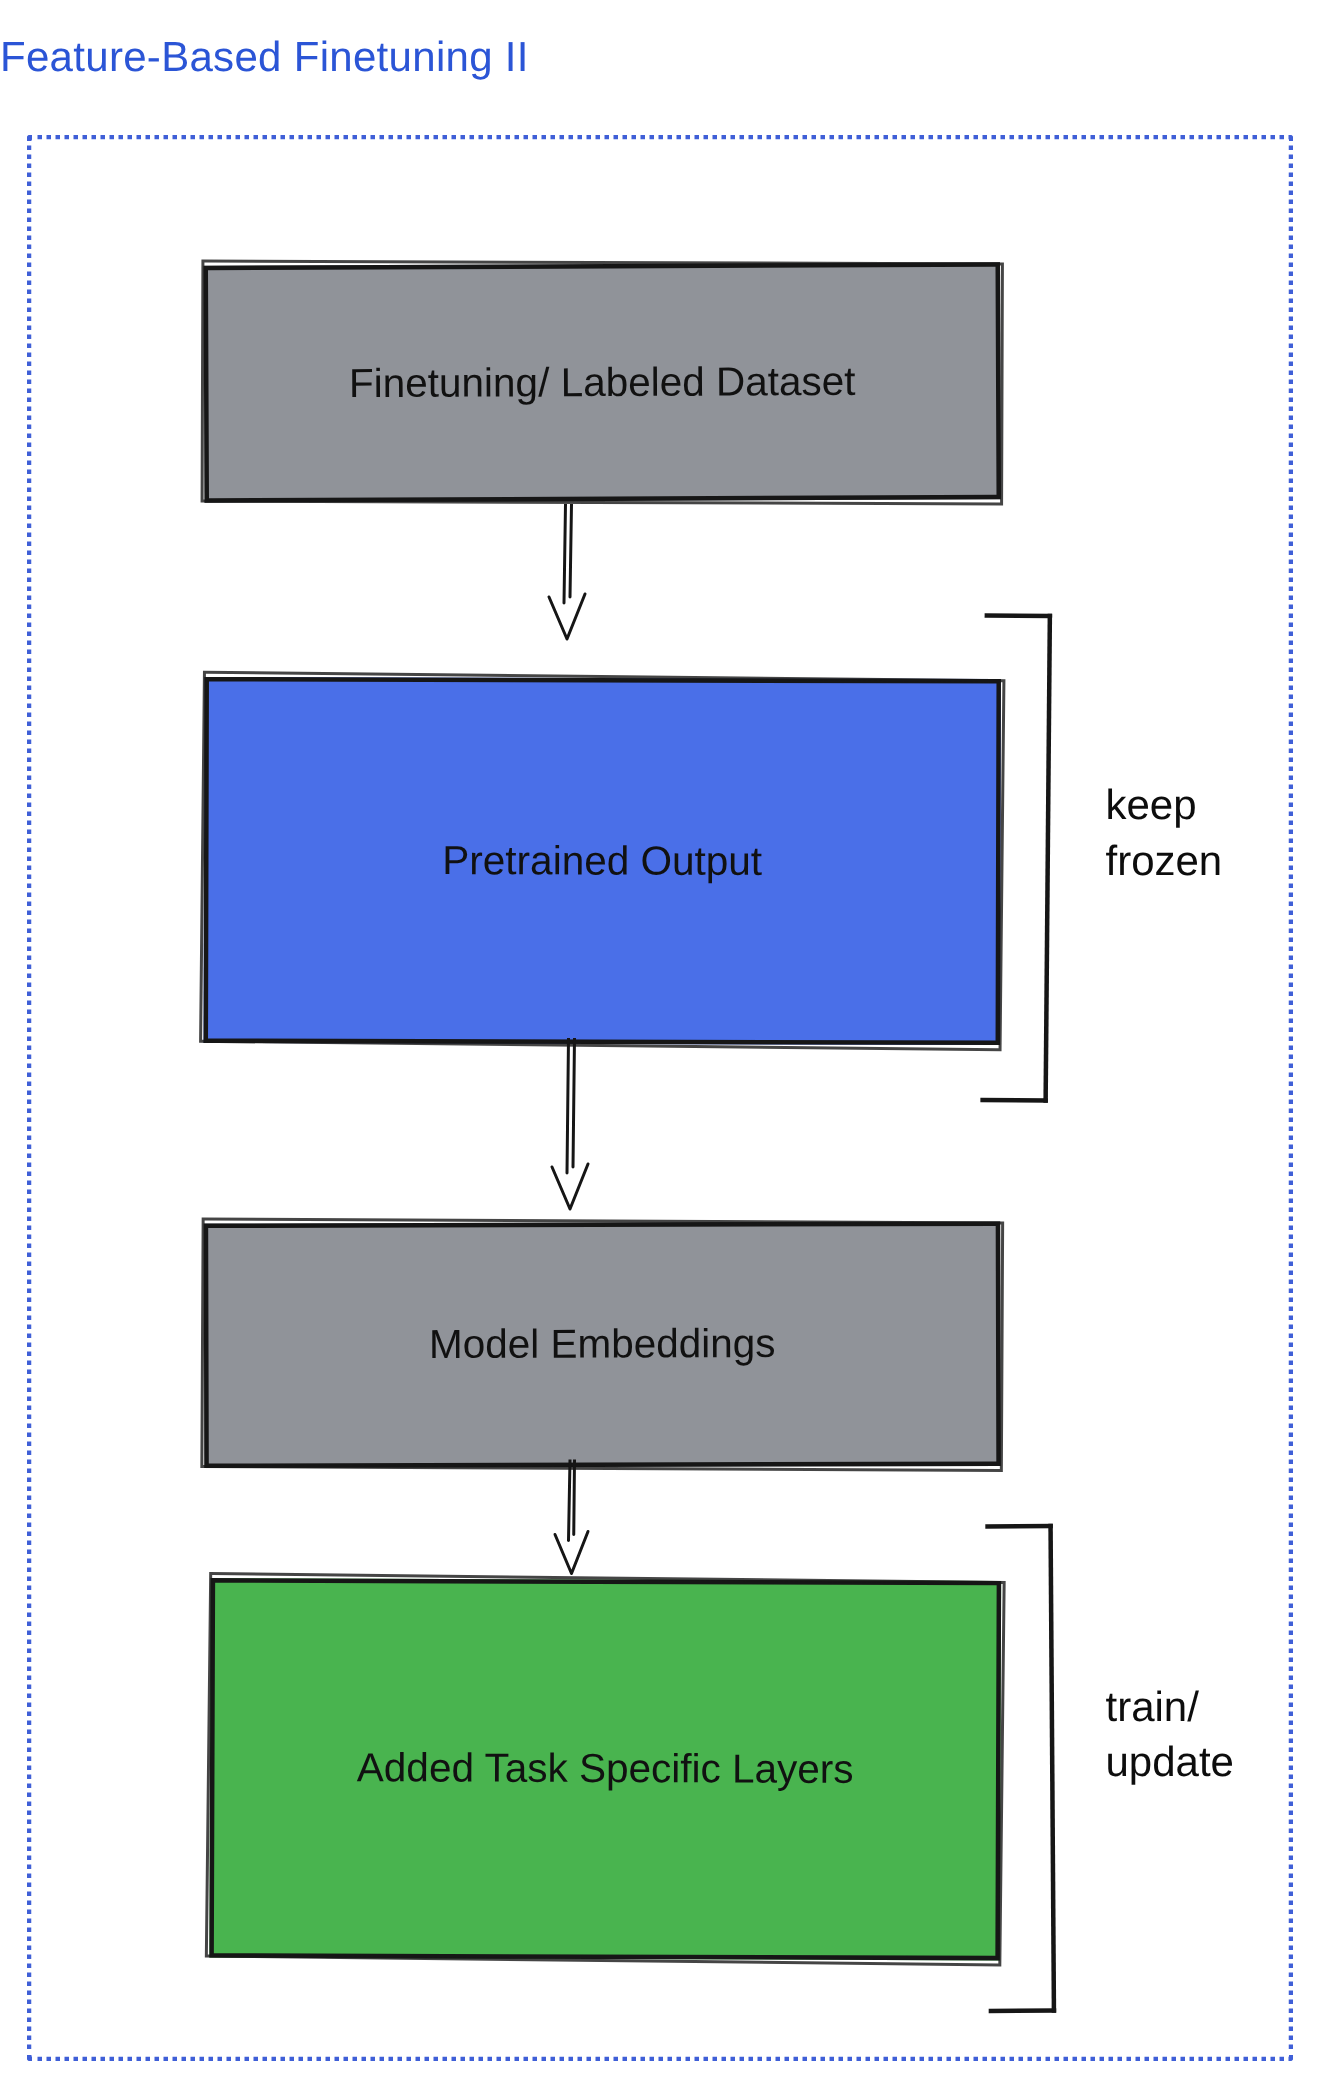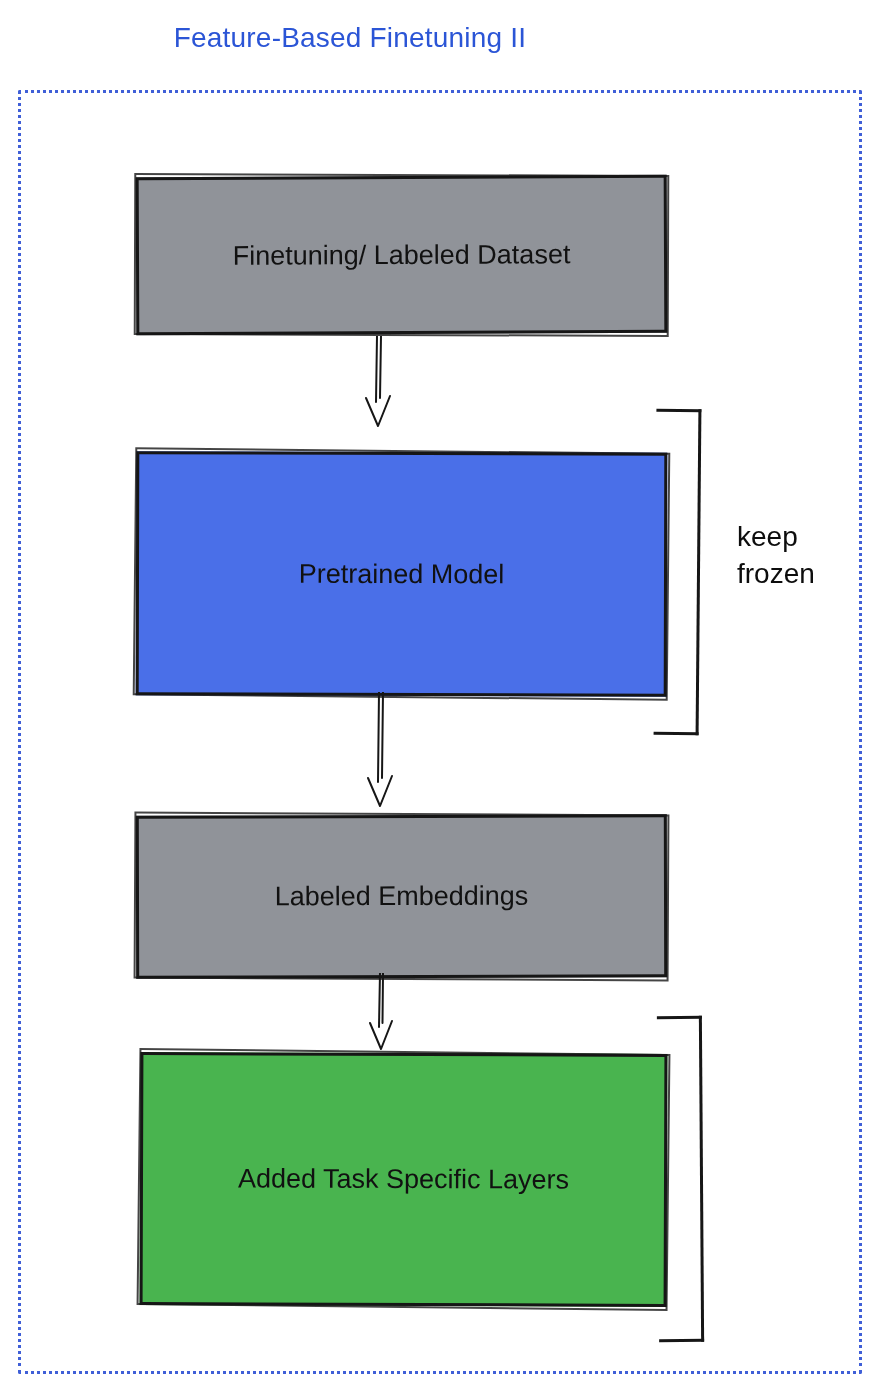--- a/index.html
+++ b/index.html
@@ -14,21 +14,21 @@
   .canvas{
     position:relative;
     width:880px;height:1393px;
     font-family:"Liberation Sans", sans-serif;
     color:#111;
     overflow:hidden;
     background:#ffffff;
   }
   .title{
     position:absolute;left:0;top:22px;width:700px;
-    margin:0;text-align:center;
+    margin:0;
     font-size:28px;font-weight:500;letter-spacing:.2px;
     color:var(--title);
   }
   .frame{
     position:absolute;left:18px;top:90px;width:838px;height:1278px;
     border:3px dotted var(--frame);
     border-radius:2px;
   }
   
   .box{
@@ -83,42 +83,44 @@
     <span>Finetuning/ Labeled Dataset</span>
   </div>
 
   <svg class="arrow arrow-1" width="34" height="92" viewBox="0 0 34 92">
     <path d="M16 0 L15 66"></path>
     <path d="M20 0 L19 62"></path>
     <polyline points="5,62 17,90 29,60"></polyline>
   </svg>
 
   <div class="box box-pretrained">
-    <span>Pretrained Model</span>
+    <span>Pretrained Output</span>
   </div>
 
   <div class="bracket bracket-1"></div>
   <div class="annotation annotation-frozen">keep
 frozen</div>
 
   <svg class="arrow arrow-2" width="34" height="116" viewBox="0 0 34 116">
     <path d="M16 0 L15 90"></path>
     <path d="M20 0 L19 86"></path>
     <polyline points="5,86 17,114 29,84"></polyline>
   </svg>
 
   <div class="box box-embeddings">
-    <span>Labeled Embeddings</span>
+    <span>Model Embeddings</span>
   </div>
 
   <svg class="arrow arrow-3" width="34" height="78" viewBox="0 0 34 78">
     <path d="M16 0 L15 54"></path>
     <path d="M19 0 L18.5 50"></path>
     <polyline points="6,50 17,76 28,48"></polyline>
   </svg>
 
   <div class="box box-tasklayers">
     <span>Added Task Specific Layers</span>
   </div>
 
   <div class="bracket bracket-2"></div>
+  <div class="annotation annotation-train">train/
+update</div>
 
 </div>
 
 </body></html>

